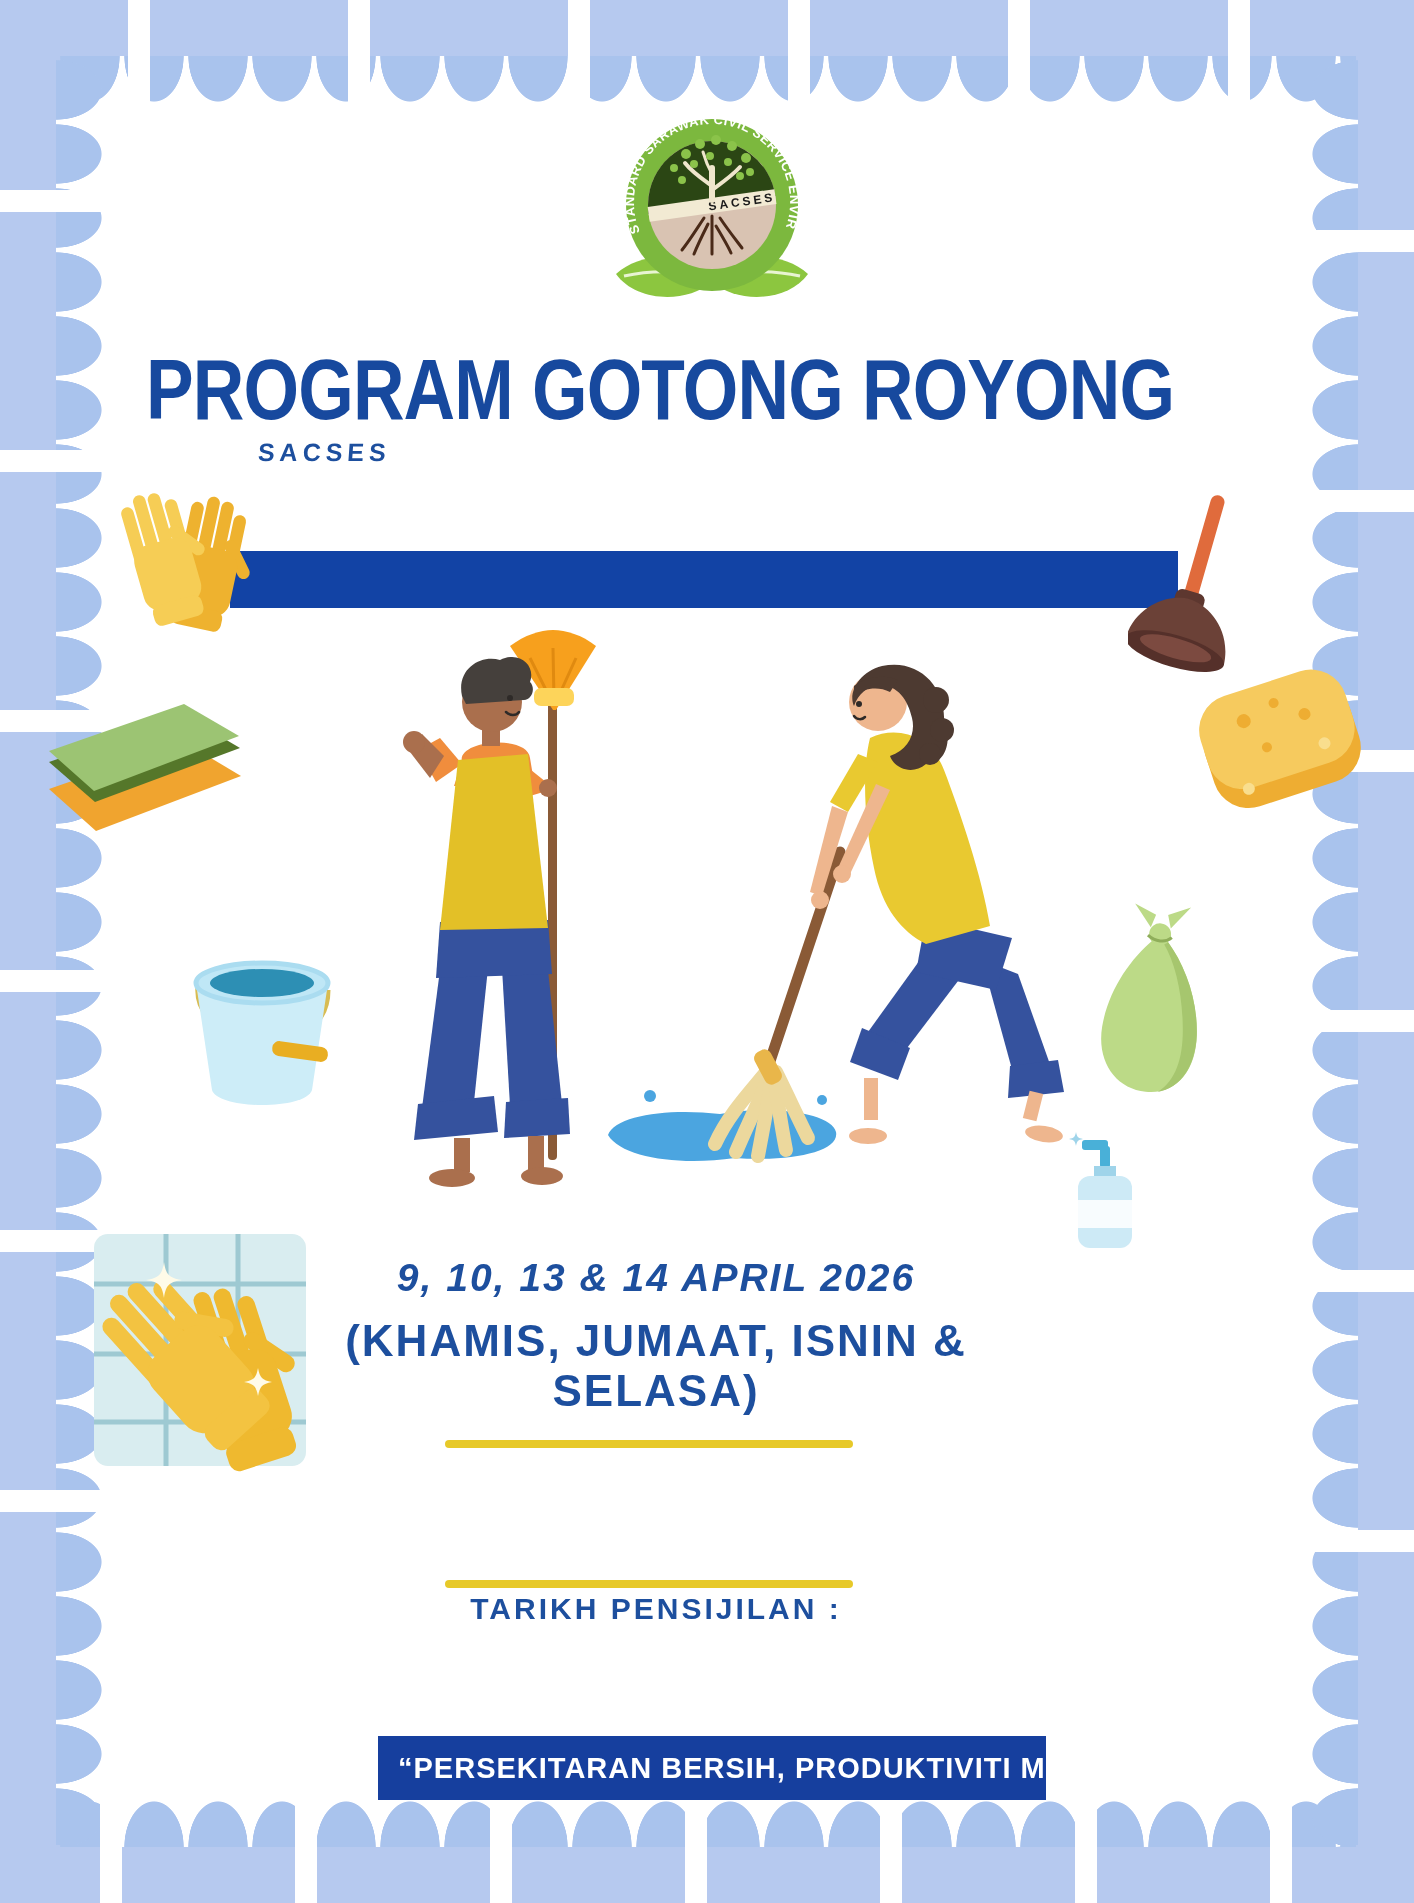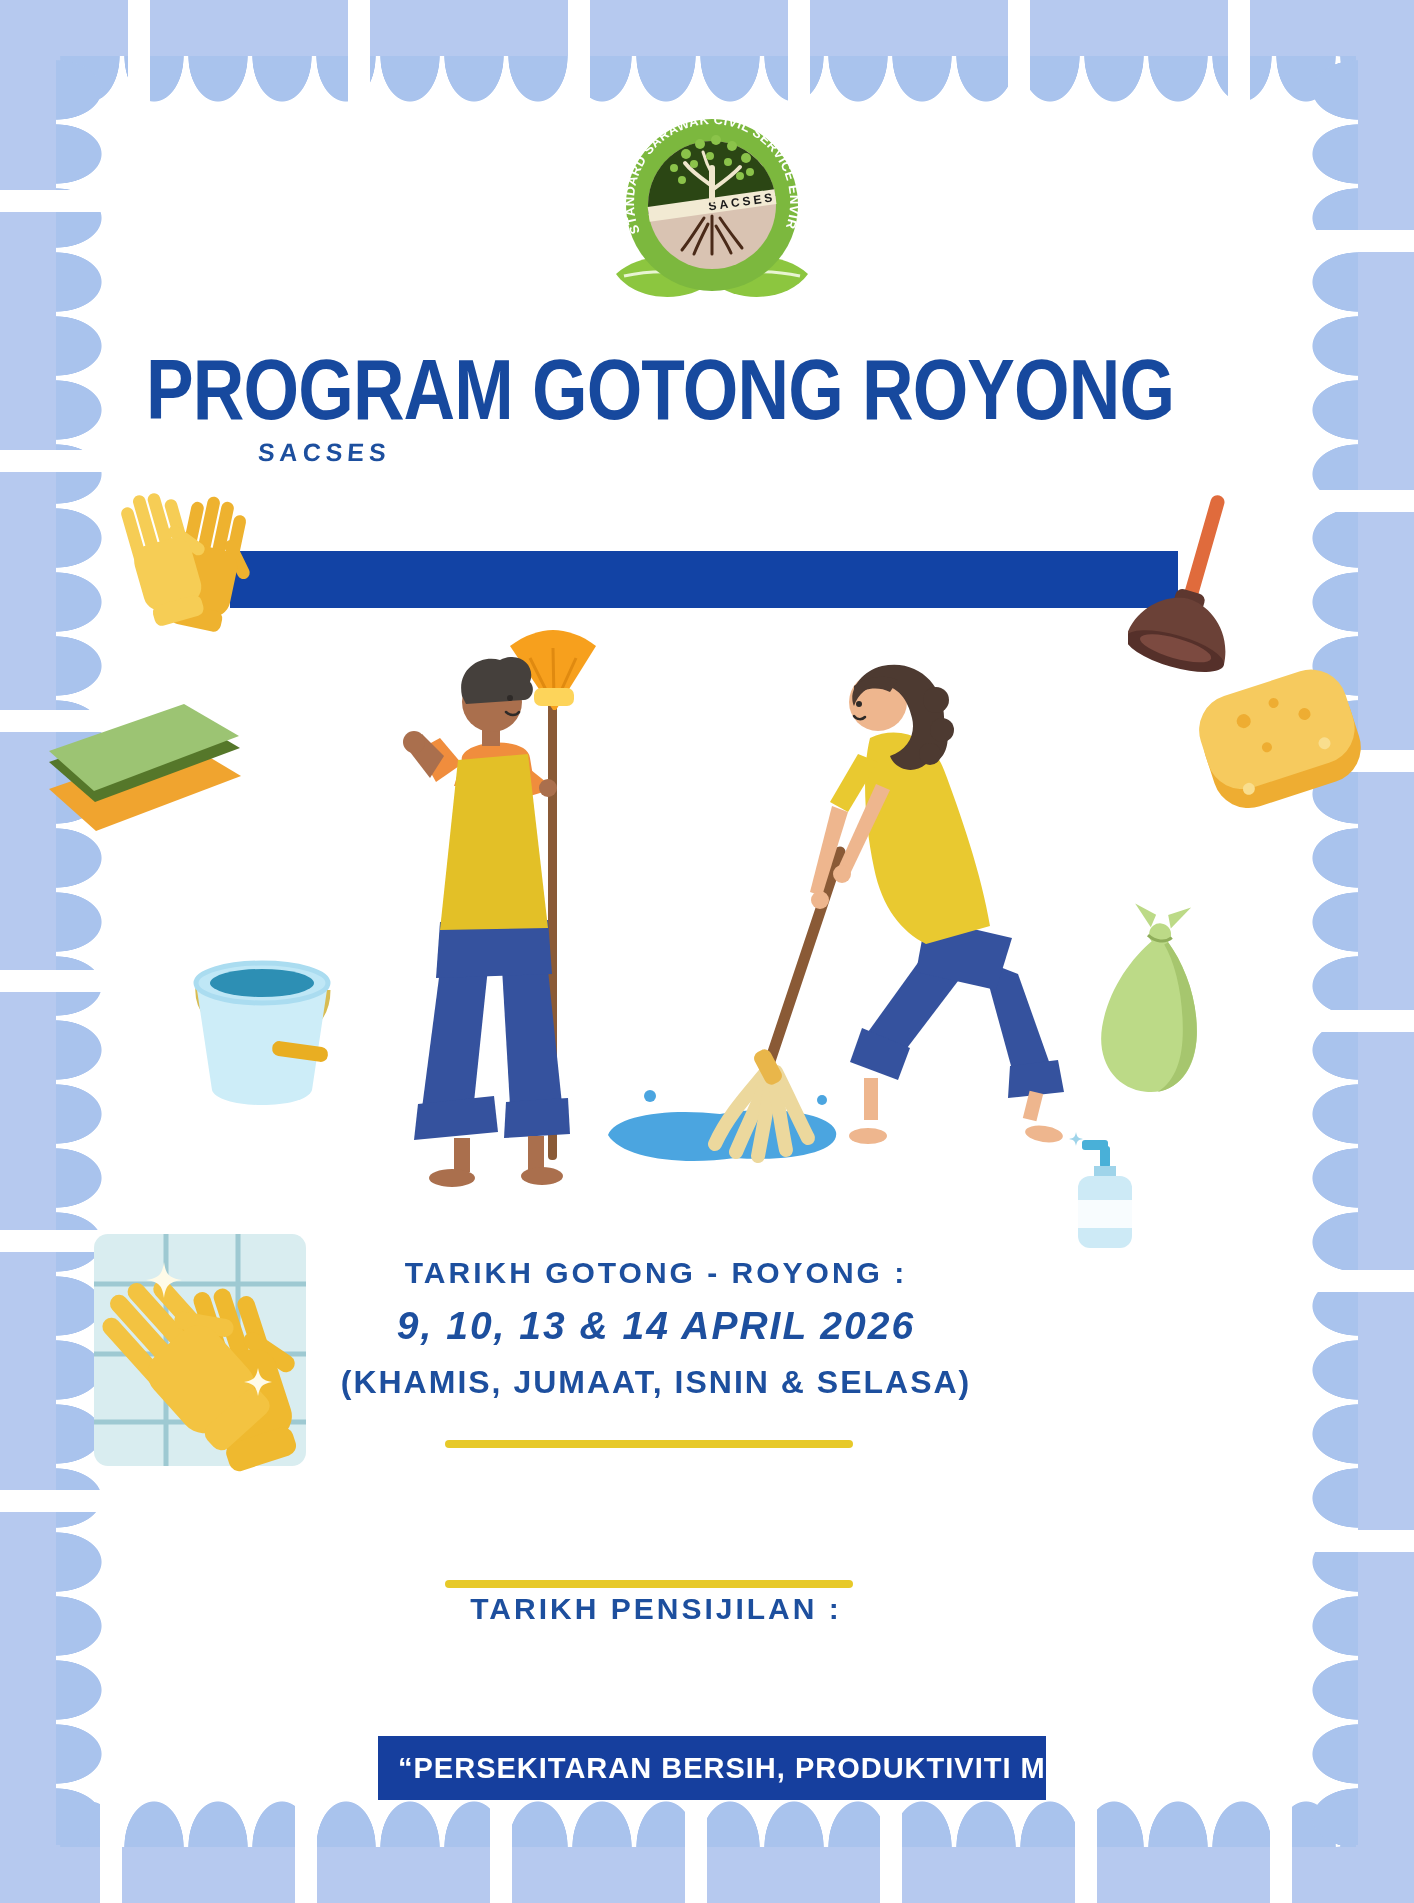--- a/index.html
+++ b/index.html
@@ -26,21 +26,21 @@
   .notch.h{height:22px;width:118px;left:0;}
   .notch.hr{height:22px;width:118px;right:0;left:auto;}
   .title{position:absolute;left:146px;top:346px;font-size:86px;font-weight:bold;color:#17499e;
          letter-spacing:-1px;line-height:1;white-space:nowrap;transform:scaleX(0.83);transform-origin:left top;}
   .subtitle{position:absolute;left:258px;top:438px;font-size:25px;font-weight:bold;color:#1d4f9e;
             letter-spacing:5px;transform:skewX(-4deg);}
   .bluebar{position:absolute;left:230px;top:551px;width:948px;height:57px;background:#1243a5;}
   .sched{position:absolute;left:300px;top:1256px;width:712px;text-align:center;color:#1d4f9e;}
   .sched .h{font-size:30px;font-weight:bold;letter-spacing:3px;}
   .sched .d{font-size:39px;font-weight:bold;letter-spacing:2px;font-style:italic;}
-  .sched .w{font-size:32px;font-weight:bold;letter-spacing:2px;}
+  .sched .w{font-size:44px;font-weight:bold;letter-spacing:2px;}
   .divider{position:absolute;left:445px;width:408px;height:8px;background:#e7c929;border-radius:4px;}
   .banner{position:absolute;left:378px;top:1736px;width:668px;height:64px;background:#163f9e;overflow:hidden;}
   .banner span{display:block;padding-left:20px;line-height:64px;white-space:nowrap;color:#ffffff;
                font-weight:bold;font-size:29px;letter-spacing:1px;}
   .abs{position:absolute;}
 </style>
 </head>
 <body>
 
 <div class="poster">
@@ -289,21 +289,20 @@
       <circle cx="566" cy="70" r="13" fill="#4d3a31"></circle>
         <circle cx="572" cy="100" r="12" fill="#4d3a31"></circle>
       <circle cx="560" cy="124" r="11" fill="#4d3a31"></circle>
       <path d="M484,56 C496,46 516,44 528,50 L520,62 C508,56 494,58 484,66 Z" fill="#4d3a31"></path>
       <circle cx="489" cy="74" r="3" fill="#2e2a28"></circle>
       <path d="M484,86 C487,90 492,90 495,87" fill="none" stroke="#2e2a28" stroke-width="2.5" stroke-linecap="round"></path>
     </g>
   </svg>
 
   <div class="sched">
-    <div class="h" style="margin-bottom:14px">TARIKH GOTONG - ROYONG :</div>
     <div class="d" style="margin-bottom:16px">9, 10, 13 &amp; 14 APRIL 2026</div>
     <div class="w">(KHAMIS, JUMAAT, ISNIN &amp; SELASA)</div>
   </div>
   <div class="divider" style="top:1440px"></div>
   <div class="sched" style="top:1462px">
   </div>
   <div class="divider" style="top:1580px"></div>
   <div class="sched" style="top:1592px">
     <div class="h" style="margin-bottom:28px">TARIKH PENSIJILAN :</div>
   </div>

